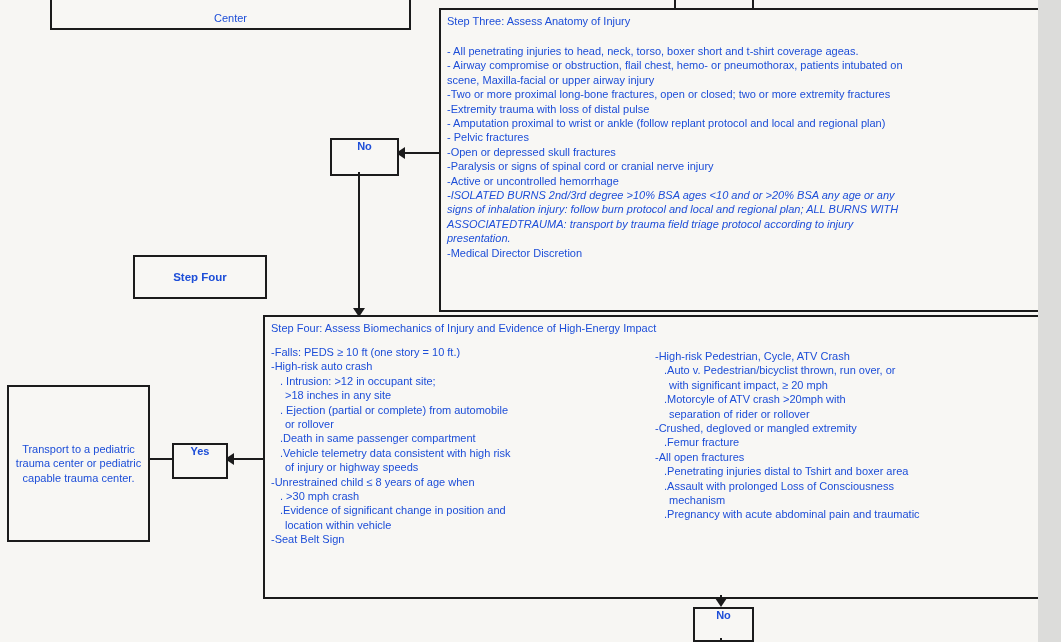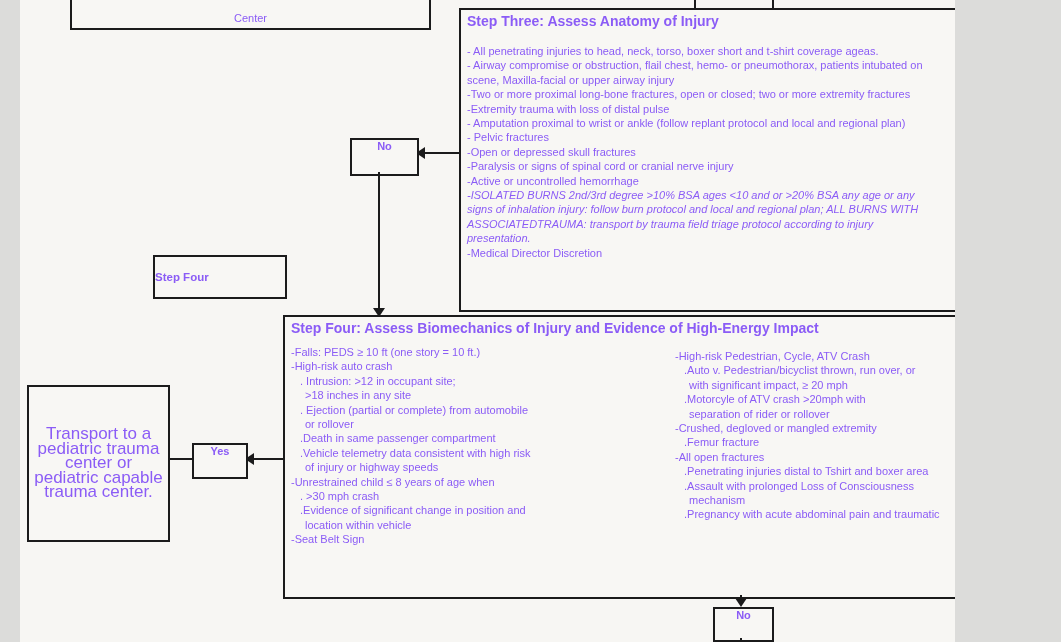--- a/index.html
+++ b/index.html
@@ -1,42 +1,41 @@
 <!DOCTYPE html>
 <html><head>
 <meta charset="utf-8">
 <style>
   html,body{margin:0;padding:0;background:#dcdcda;}
   .canvas{
-    position:relative;width:935px;height:642px;overflow:hidden;
-    background:#f7f6f3;color:#8b5cf6;
+    position:relative;width:1038px;height:642px;overflow:hidden;
+    background:#f7f6f3;color:#1d4ed8;
     font-family:"Liberation Sans", sans-serif;
-    margin-left:20px;
   }
   .fbox{position:absolute;border:2px solid #1b1b1b;background:#f8f7f4;}
-  .box-title{font-size:14px;font-weight:bold;line-height:14px;}
+  .box-title{font-size:11px;font-weight:normal;line-height:14px;}
   .pad{padding:4px 6px;}
   .tline{font-size:11px;line-height:14.4px;white-space:nowrap;}
   .ind1{padding-left:9px;}
   .ind2{padding-left:14px;}
   .ital{font-style:italic;}
-  .center-label{display:flex;align-items:center;
+  .center-label{display:flex;align-items:center;justify-content:center;
     font-size:11.5px;font-weight:bold;text-align:center;}
   .small-label{display:flex;justify-content:center;
     font-size:11px;font-weight:bold;}
   .hline{position:absolute;height:2px;background:#1b1b1b;}
   .vline{position:absolute;width:2px;background:#1b1b1b;}
   .arrL{position:absolute;width:0;height:0;
     border-top:6px solid transparent;border-bottom:6px solid transparent;
     border-right:9px solid #1b1b1b;}
   .arrD{position:absolute;width:0;height:0;
     border-left:6px solid transparent;border-right:6px solid transparent;
     border-top:9px solid #1b1b1b;}
   .wrapcenter{display:flex;align-items:center;justify-content:flex-start;
-    text-align:center;font-size:17px;line-height:14.5px;padding:4px;}
+    text-align:center;font-size:11px;line-height:14.5px;padding:4px;}
   .bottom-center{display:flex;align-items:flex-end;justify-content:center;
     font-size:11px;padding-bottom:4px;}
   .col{position:absolute;}
 </style>
 </head>
 <body>
 
 <div class="canvas">
 
   <div class="fbox bottom-center" style="left:50px;top:-44px;width:357px;height:66px;">

